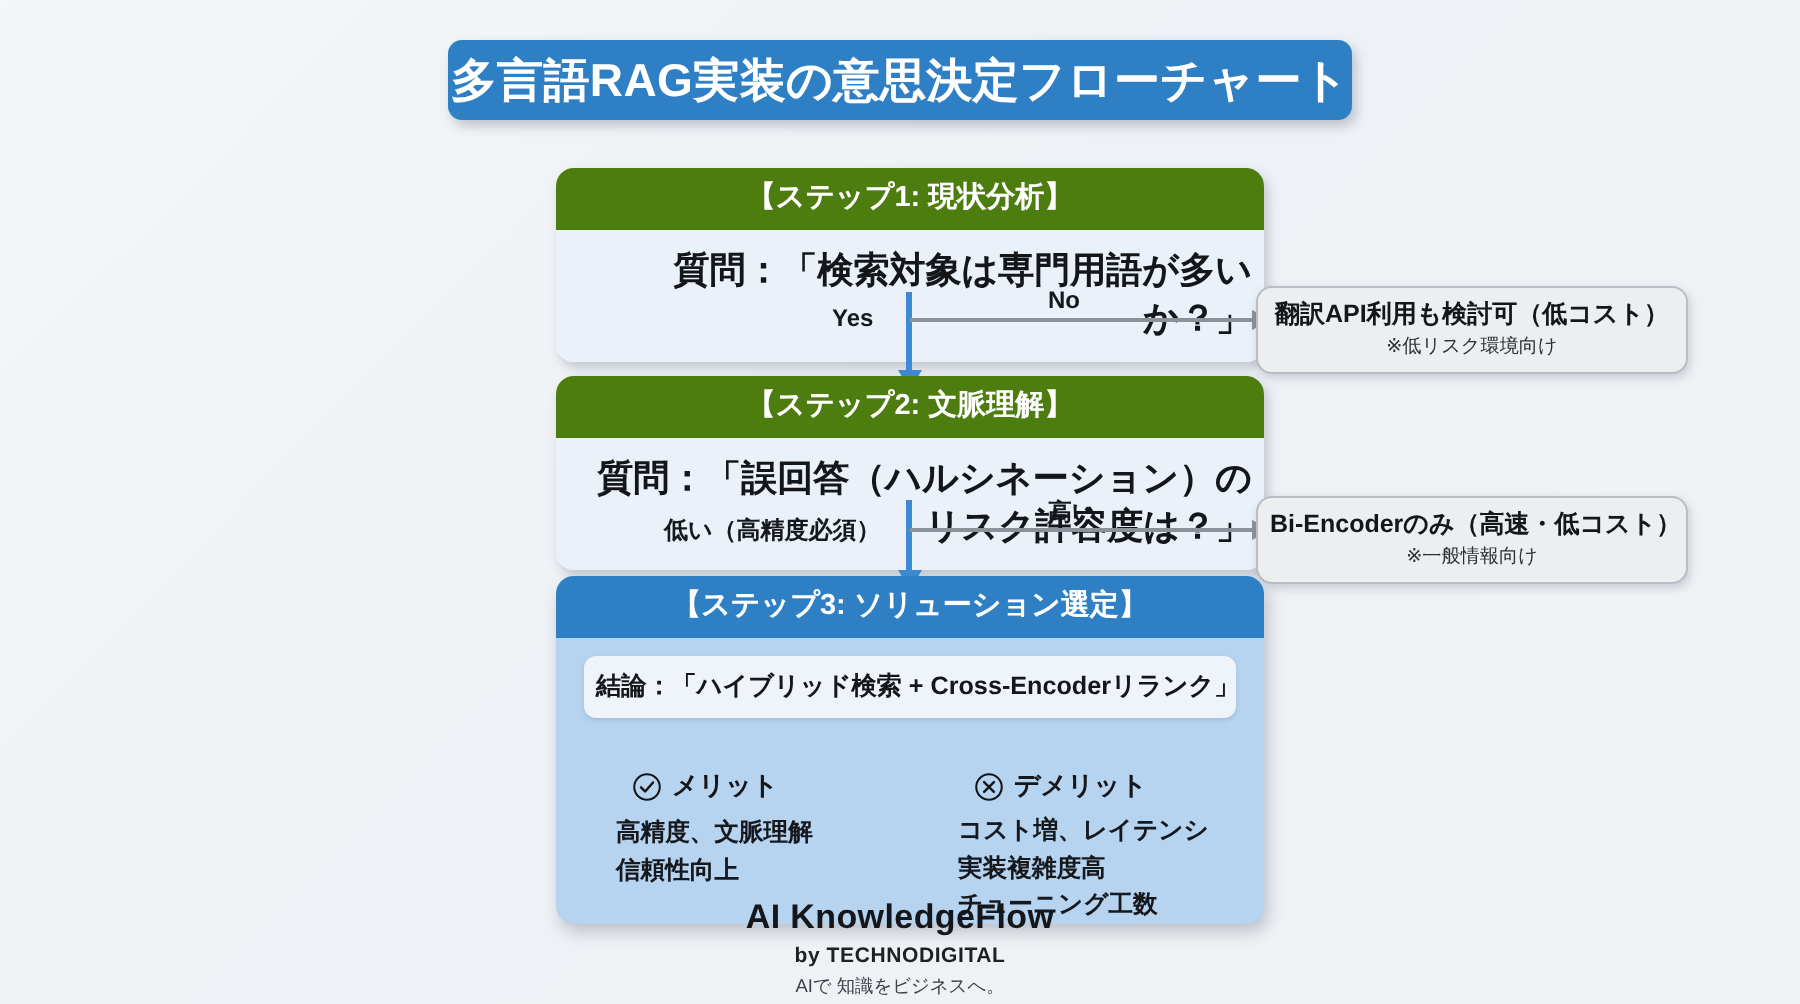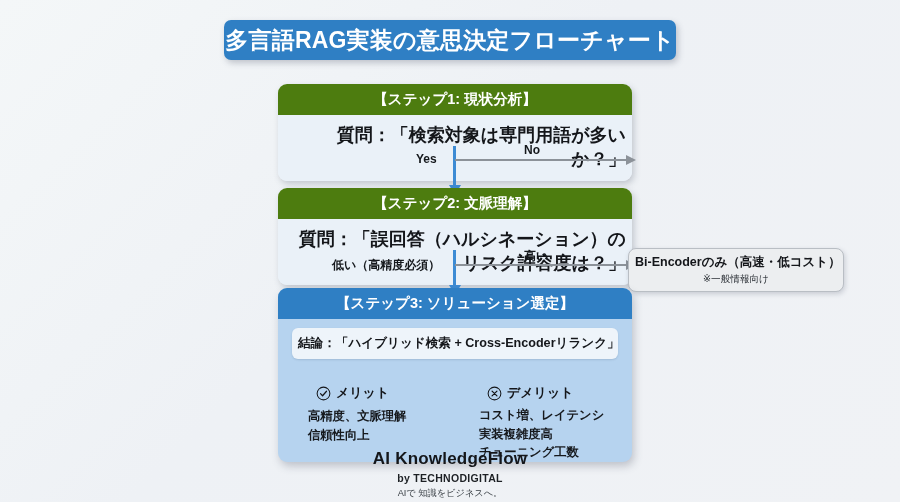--- a/index.html
+++ b/index.html
@@ -266,20 +266,24 @@
     <div class="step-head">【ステップ1: 現状分析】</div>
     <div class="step-body">質問：「検索対象は専門用語が多いか？」</div>
   </div>
 
   <div class="v-arrow" id="varrow1"></div>
   <div class="edge-label" id="lbl-yes">Yes</div>
 
   <div class="h-arrow" id="harrow1"></div>
   <div class="edge-label" id="lbl-no">No</div>
 
+  <div class="side-box" id="side1">
+    <div class="side-main">翻訳API利用も検討可（低コスト）</div>
+    <div class="side-sub">※低リスク環境向け</div>
+  </div>
 
   <div class="step-box" id="step2">
     <div class="step-head">【ステップ2: 文脈理解】</div>
     <div class="step-body">質問：「誤回答（ハルシネーション）のリスク許容度は？」</div>
   </div>
 
   <div class="v-arrow" id="varrow2"></div>
   <div class="edge-label" id="lbl-low">低い（高精度必須）</div>
 
   <div class="h-arrow" id="harrow2"></div>

